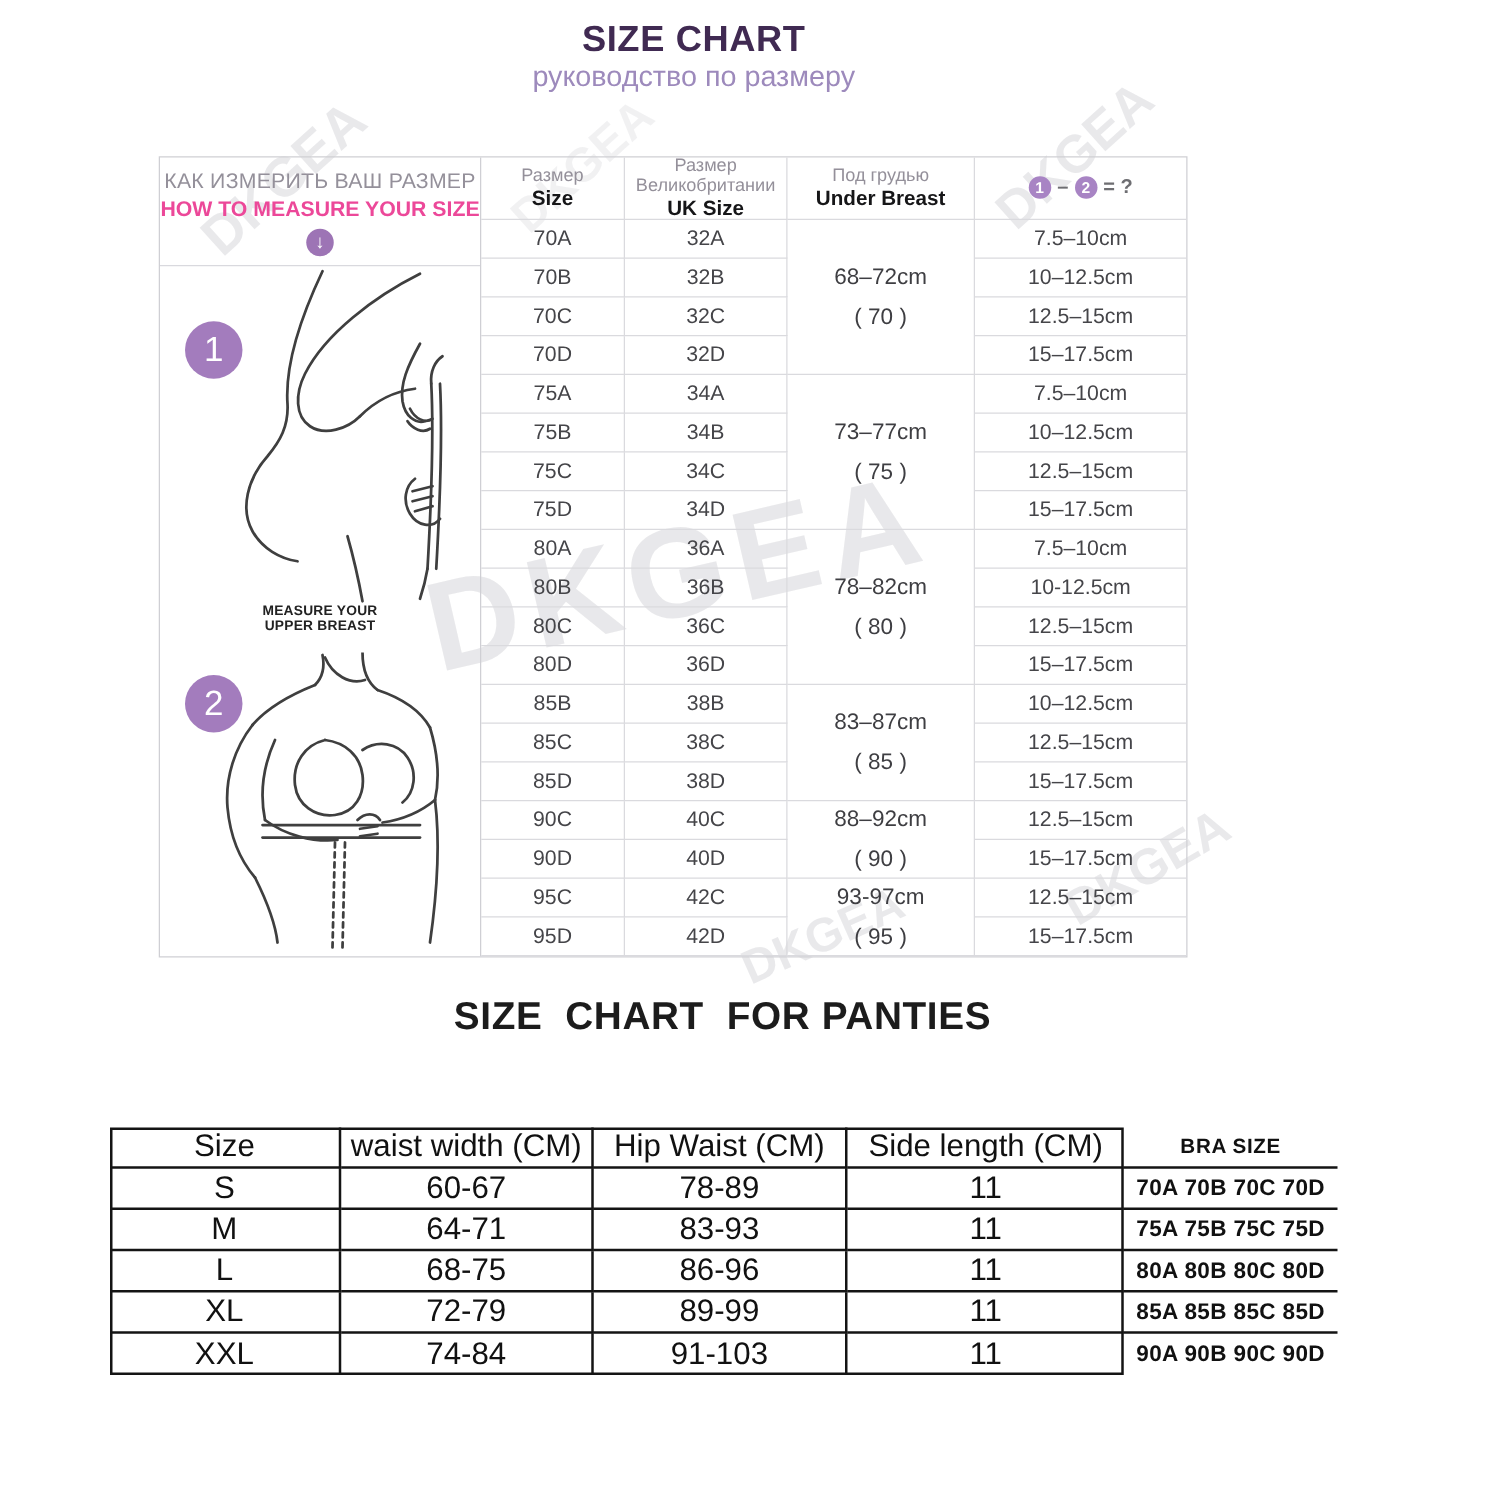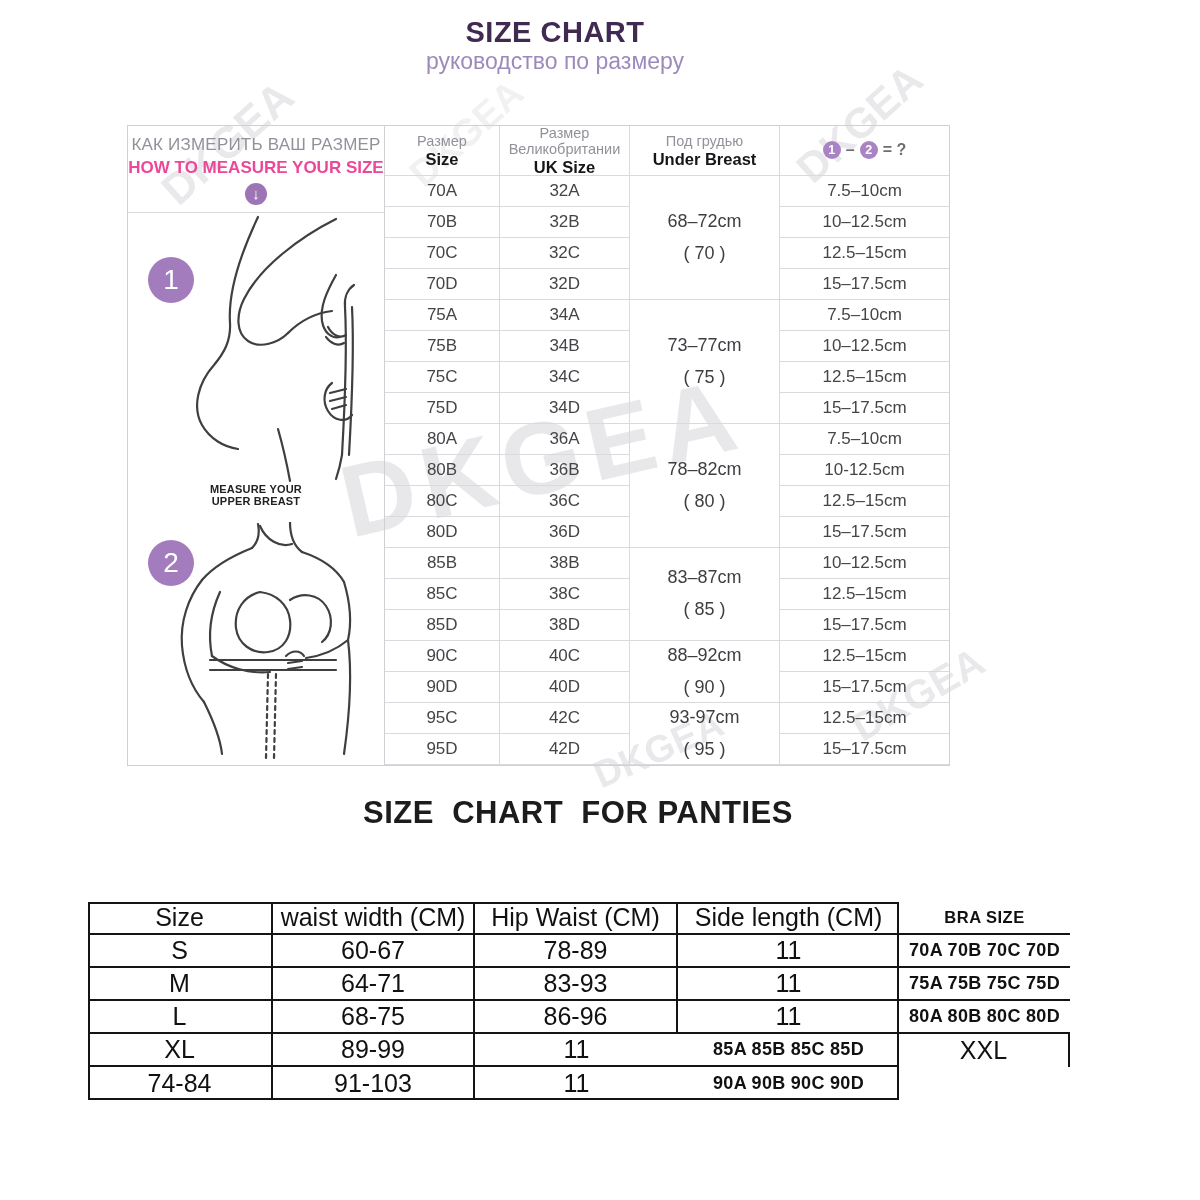--- a/index.html
+++ b/index.html
@@ -276,20 +276,21 @@
         <div class="pt-cell b-r b-b">64-71</div>
         <div class="pt-cell b-r b-b">83-93</div>
         <div class="pt-cell b-b">11</div>
         <div class="pt-cell b-b pt-bra">75A 75B 75C 75D</div>
         <div class="pt-cell b-r b-b">L</div>
         <div class="pt-cell b-r b-b">68-75</div>
         <div class="pt-cell b-r b-b">86-96</div>
         <div class="pt-cell b-b">11</div>
         <div class="pt-cell b-b pt-bra">80A 80B 80C 80D</div>
         <div class="pt-cell b-r b-b">XL</div>
+        <div class="pt-cell b-r b-b">72-79</div>
         <div class="pt-cell b-r b-b">89-99</div>
         <div class="pt-cell b-b">11</div>
         <div class="pt-cell b-b pt-bra">85A 85B 85C 85D</div>
         <div class="pt-cell b-r">XXL</div>
         <div class="pt-cell b-r">74-84</div>
         <div class="pt-cell b-r">91-103</div>
         <div class="pt-cell">11</div>
         <div class="pt-cell pt-bra">90A 90B 90C 90D</div>
       </div>
     <div class="pt-rect"></div>

